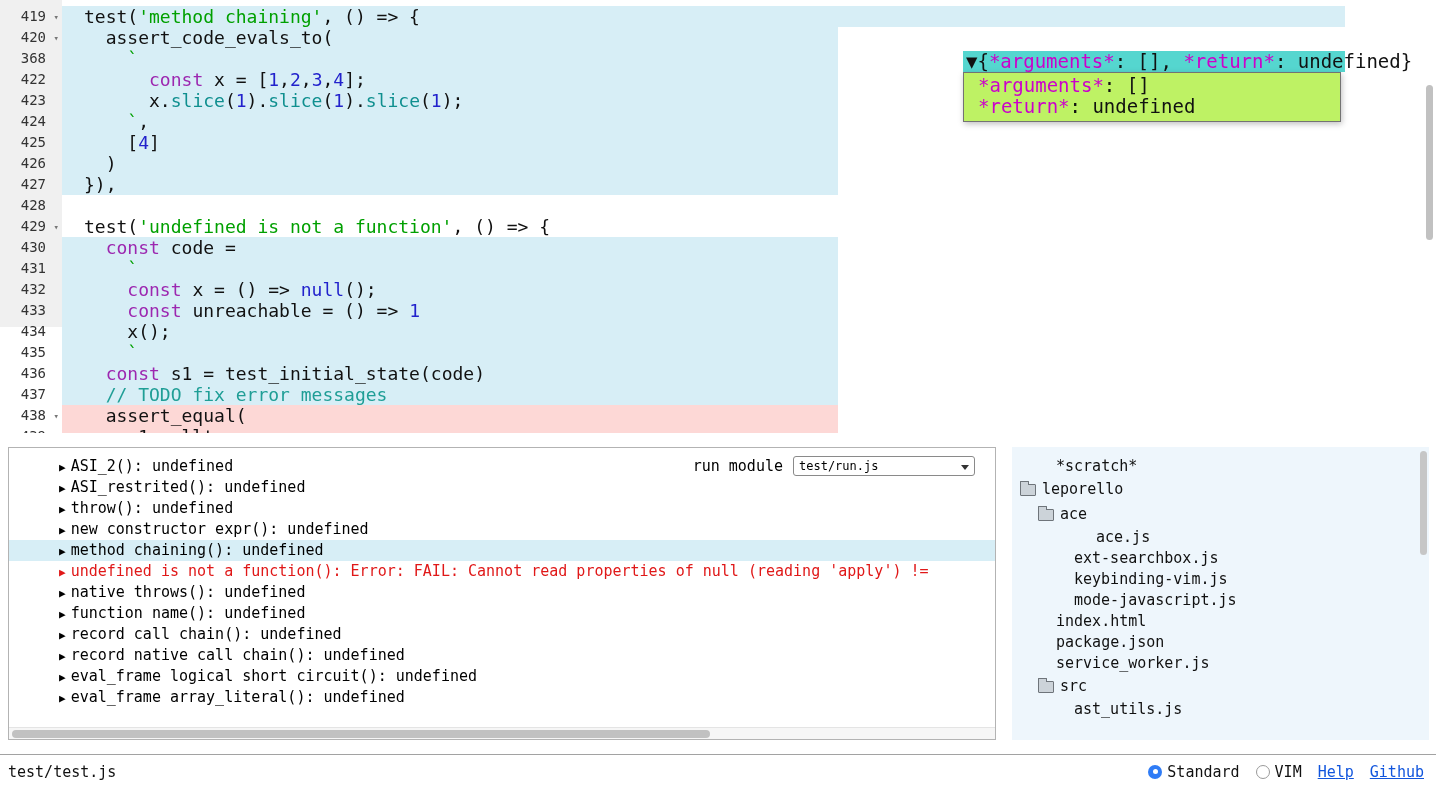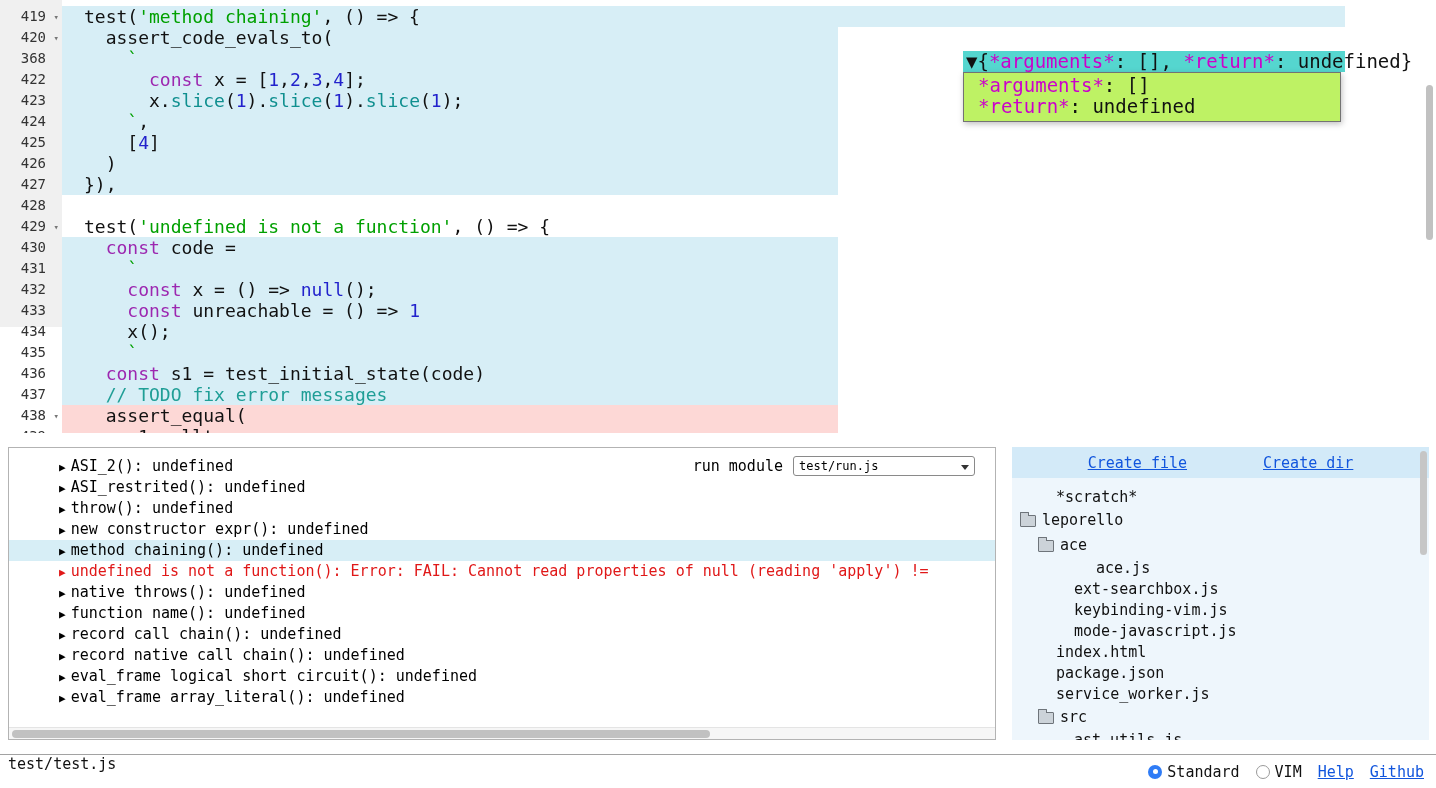--- a/index.html
+++ b/index.html
@@ -54,21 +54,21 @@
   .tree { position:relative; padding-top:9px; }
   .tree-row { line-height:21px; font-size:15px; white-space:pre; display:flex; align-items:center; color:#111; }
   .tree-row.folder { height:25px; }
   .tree-row.file { height:21px; }
   .folder-icon { display:inline-block; width:16px; height:12px; background:#ccd3d9; border:1px solid #6e747a; border-radius:1px; position:relative; margin-right:6px; flex:none; }
   .folder-icon::before { content:""; position:absolute; left:-1px; top:-4px; width:7px; height:3px; background:#ccd3d9; border:1px solid #6e747a; border-bottom:none; border-radius:1px 1px 0 0; }
   .tree-vscroll { position:absolute; right:2px; top:4px; width:7px; height:285px; }
   .tree-vscroll .thumb { position:absolute; left:0; top:0; width:7px; height:104px; background:#c6c6c6; border-radius:4px; }
 
   
-  .status-bar { position:absolute; left:0; top:754px; width:1436px; height:34px; border-top:1px solid #a2a2a2; background:#fff; display:flex; font-size:15px; padding:0 12px 0 8px; color:#111;gap:28px; }
+  .status-bar { position:absolute; left:0; top:754px; width:1436px; height:34px; border-top:1px solid #a2a2a2; background:#fff; display:flex; align-items:center; font-size:15px; padding:0 12px 0 8px; color:#111;gap:28px; }
   .status-right { margin-left:auto; display:flex; align-items:center; gap:16px; }
   .radio-opt { display:flex; align-items:center; gap:5px; }
   .radio { width:14px; height:14px; border-radius:50%; display:inline-block; position:relative; flex:none; }
   .radio.on { background:var(--accent); }
   .radio.on::after { content:""; position:absolute; left:4.5px; top:4.5px; width:5px; height:5px; background:#fff; border-radius:50%; }
   .radio.off { background:#fff; border:1px solid #9a9a9a; }
 </style>
 </head>
 <body>
 
@@ -154,24 +154,20 @@
       <div class="result-row"><span class="tri">▶</span><span>record native call chain(): undefined</span></div>
       <div class="result-row"><span class="tri">▶</span><span>eval_frame logical short circuit(): undefined</span></div>
       <div class="result-row"><span class="tri">▶</span><span>eval_frame array_literal(): undefined</span></div>
     </div>
   <div class="hscroll">
     <div class="thumb"></div>
   </div>
 </div>
 
 <div class="files-panel">
-  <div class="files-header">
-    <a>Create file</a>
-    <a>Create dir</a>
-  </div>
   <div class="tree" id="tree">
       <div class="tree-row file" style="padding-left: 44px;"><span>*scratch*</span></div>
       <div class="tree-row folder" style="padding-left: 8px;"><span class="folder-icon"></span><span>leporello</span></div>
       <div class="tree-row folder" style="padding-left: 26px;"><span class="folder-icon"></span><span>ace</span></div>
       <div class="tree-row file" style="padding-left: 84px;"><span>ace.js</span></div>
       <div class="tree-row file" style="padding-left: 62px;"><span>ext-searchbox.js</span></div>
       <div class="tree-row file" style="padding-left: 62px;"><span>keybinding-vim.js</span></div>
       <div class="tree-row file" style="padding-left: 62px;"><span>mode-javascript.js</span></div>
       <div class="tree-row file" style="padding-left: 44px;"><span>index.html</span></div>
       <div class="tree-row file" style="padding-left: 44px;"><span>package.json</span></div>

